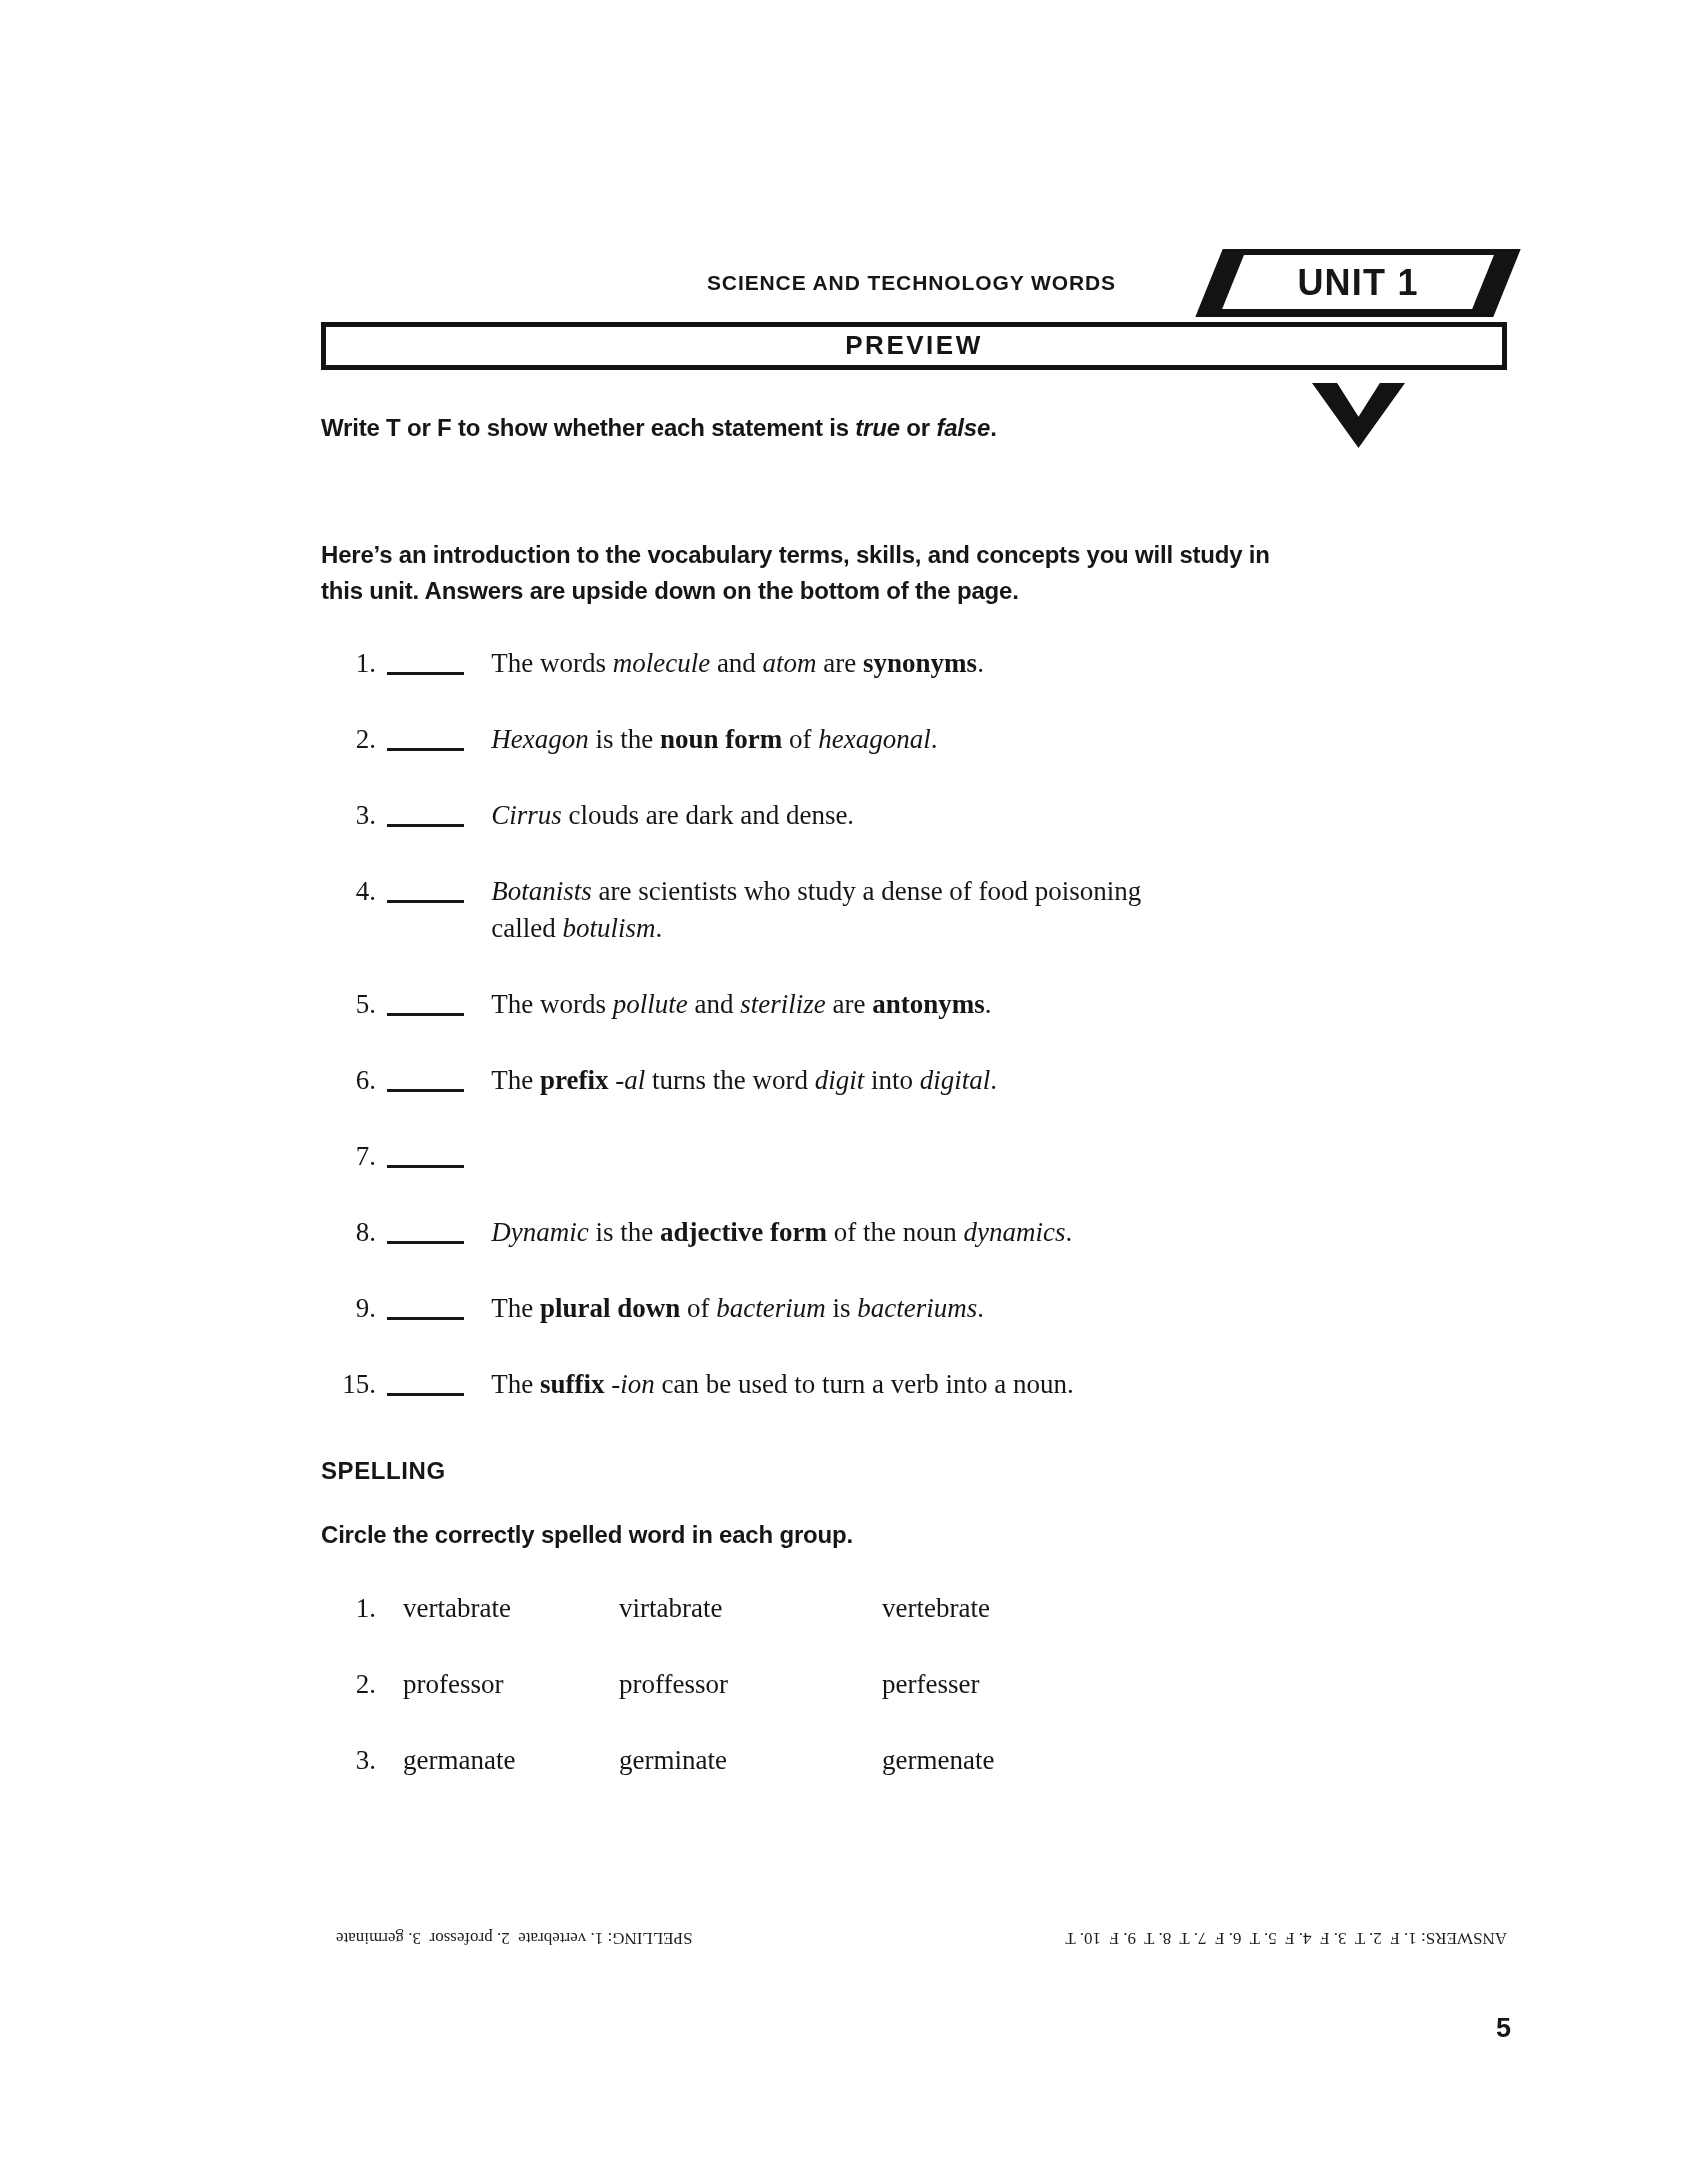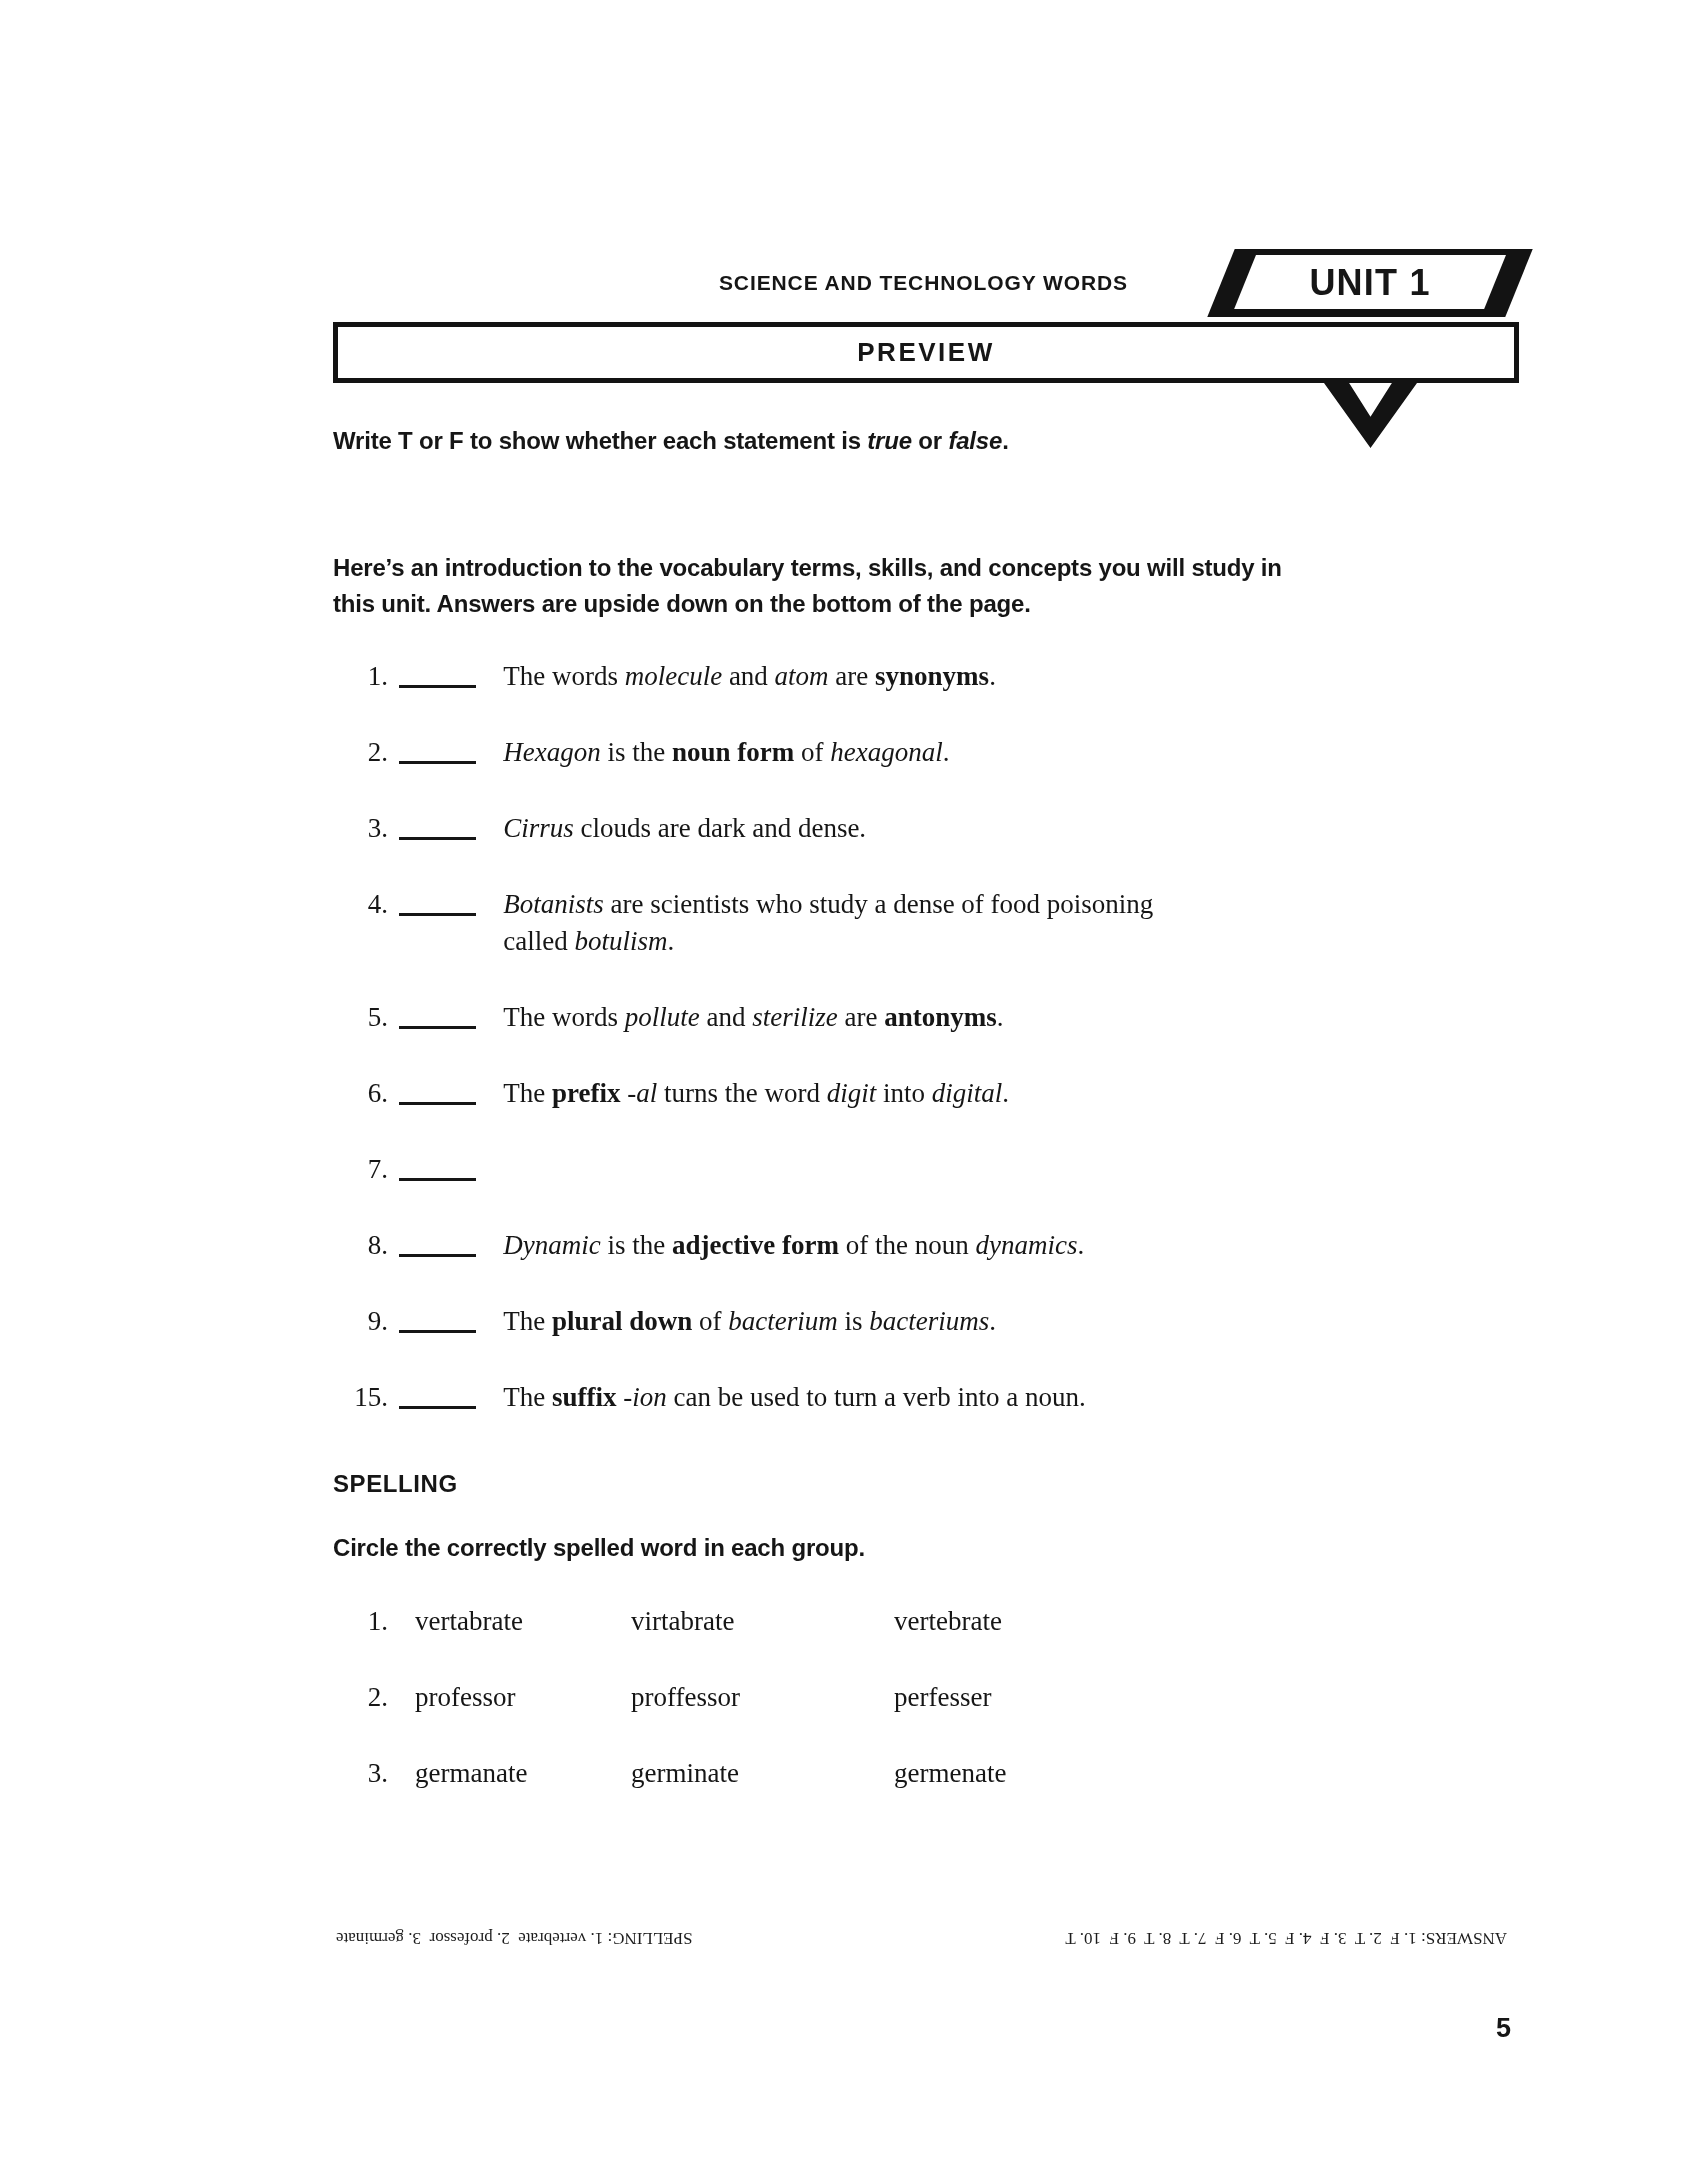--- a/index.html
+++ b/index.html
@@ -8,21 +8,21 @@
     position:relative;
     width:1705px;
     height:2172px;
     background:#ffffff;
     color:#161616;
     overflow:hidden;
     font-family:"Liberation Serif", serif;
   }
   .content {
     position:absolute;
-    left:333px;
+    left:321px;
     top:248px;
     width:1186px;
   }
 
   
   .header-row {
     display:flex;
     align-items:center;
     justify-content:flex-end;
     gap:93px;
@@ -49,21 +49,21 @@
   .unit-banner-label {
     position:absolute; inset:0;
     display:flex; align-items:center; justify-content:center;
     font-family:"Liberation Sans", sans-serif;
     font-weight:700;
     font-size:36px;
     letter-spacing:1.2px;
   }
   .preview-box {
     margin-top:3.7px;
-    height:61px;
+    height:48px;
     border:5.6px solid #131313;
     display:flex; align-items:center; justify-content:center;
     font-family:"Liberation Sans", sans-serif;
     font-weight:700;
     font-size:26px;
     letter-spacing:2.5px;
   }
   .chevron {
     position:absolute;
     left:991px;

